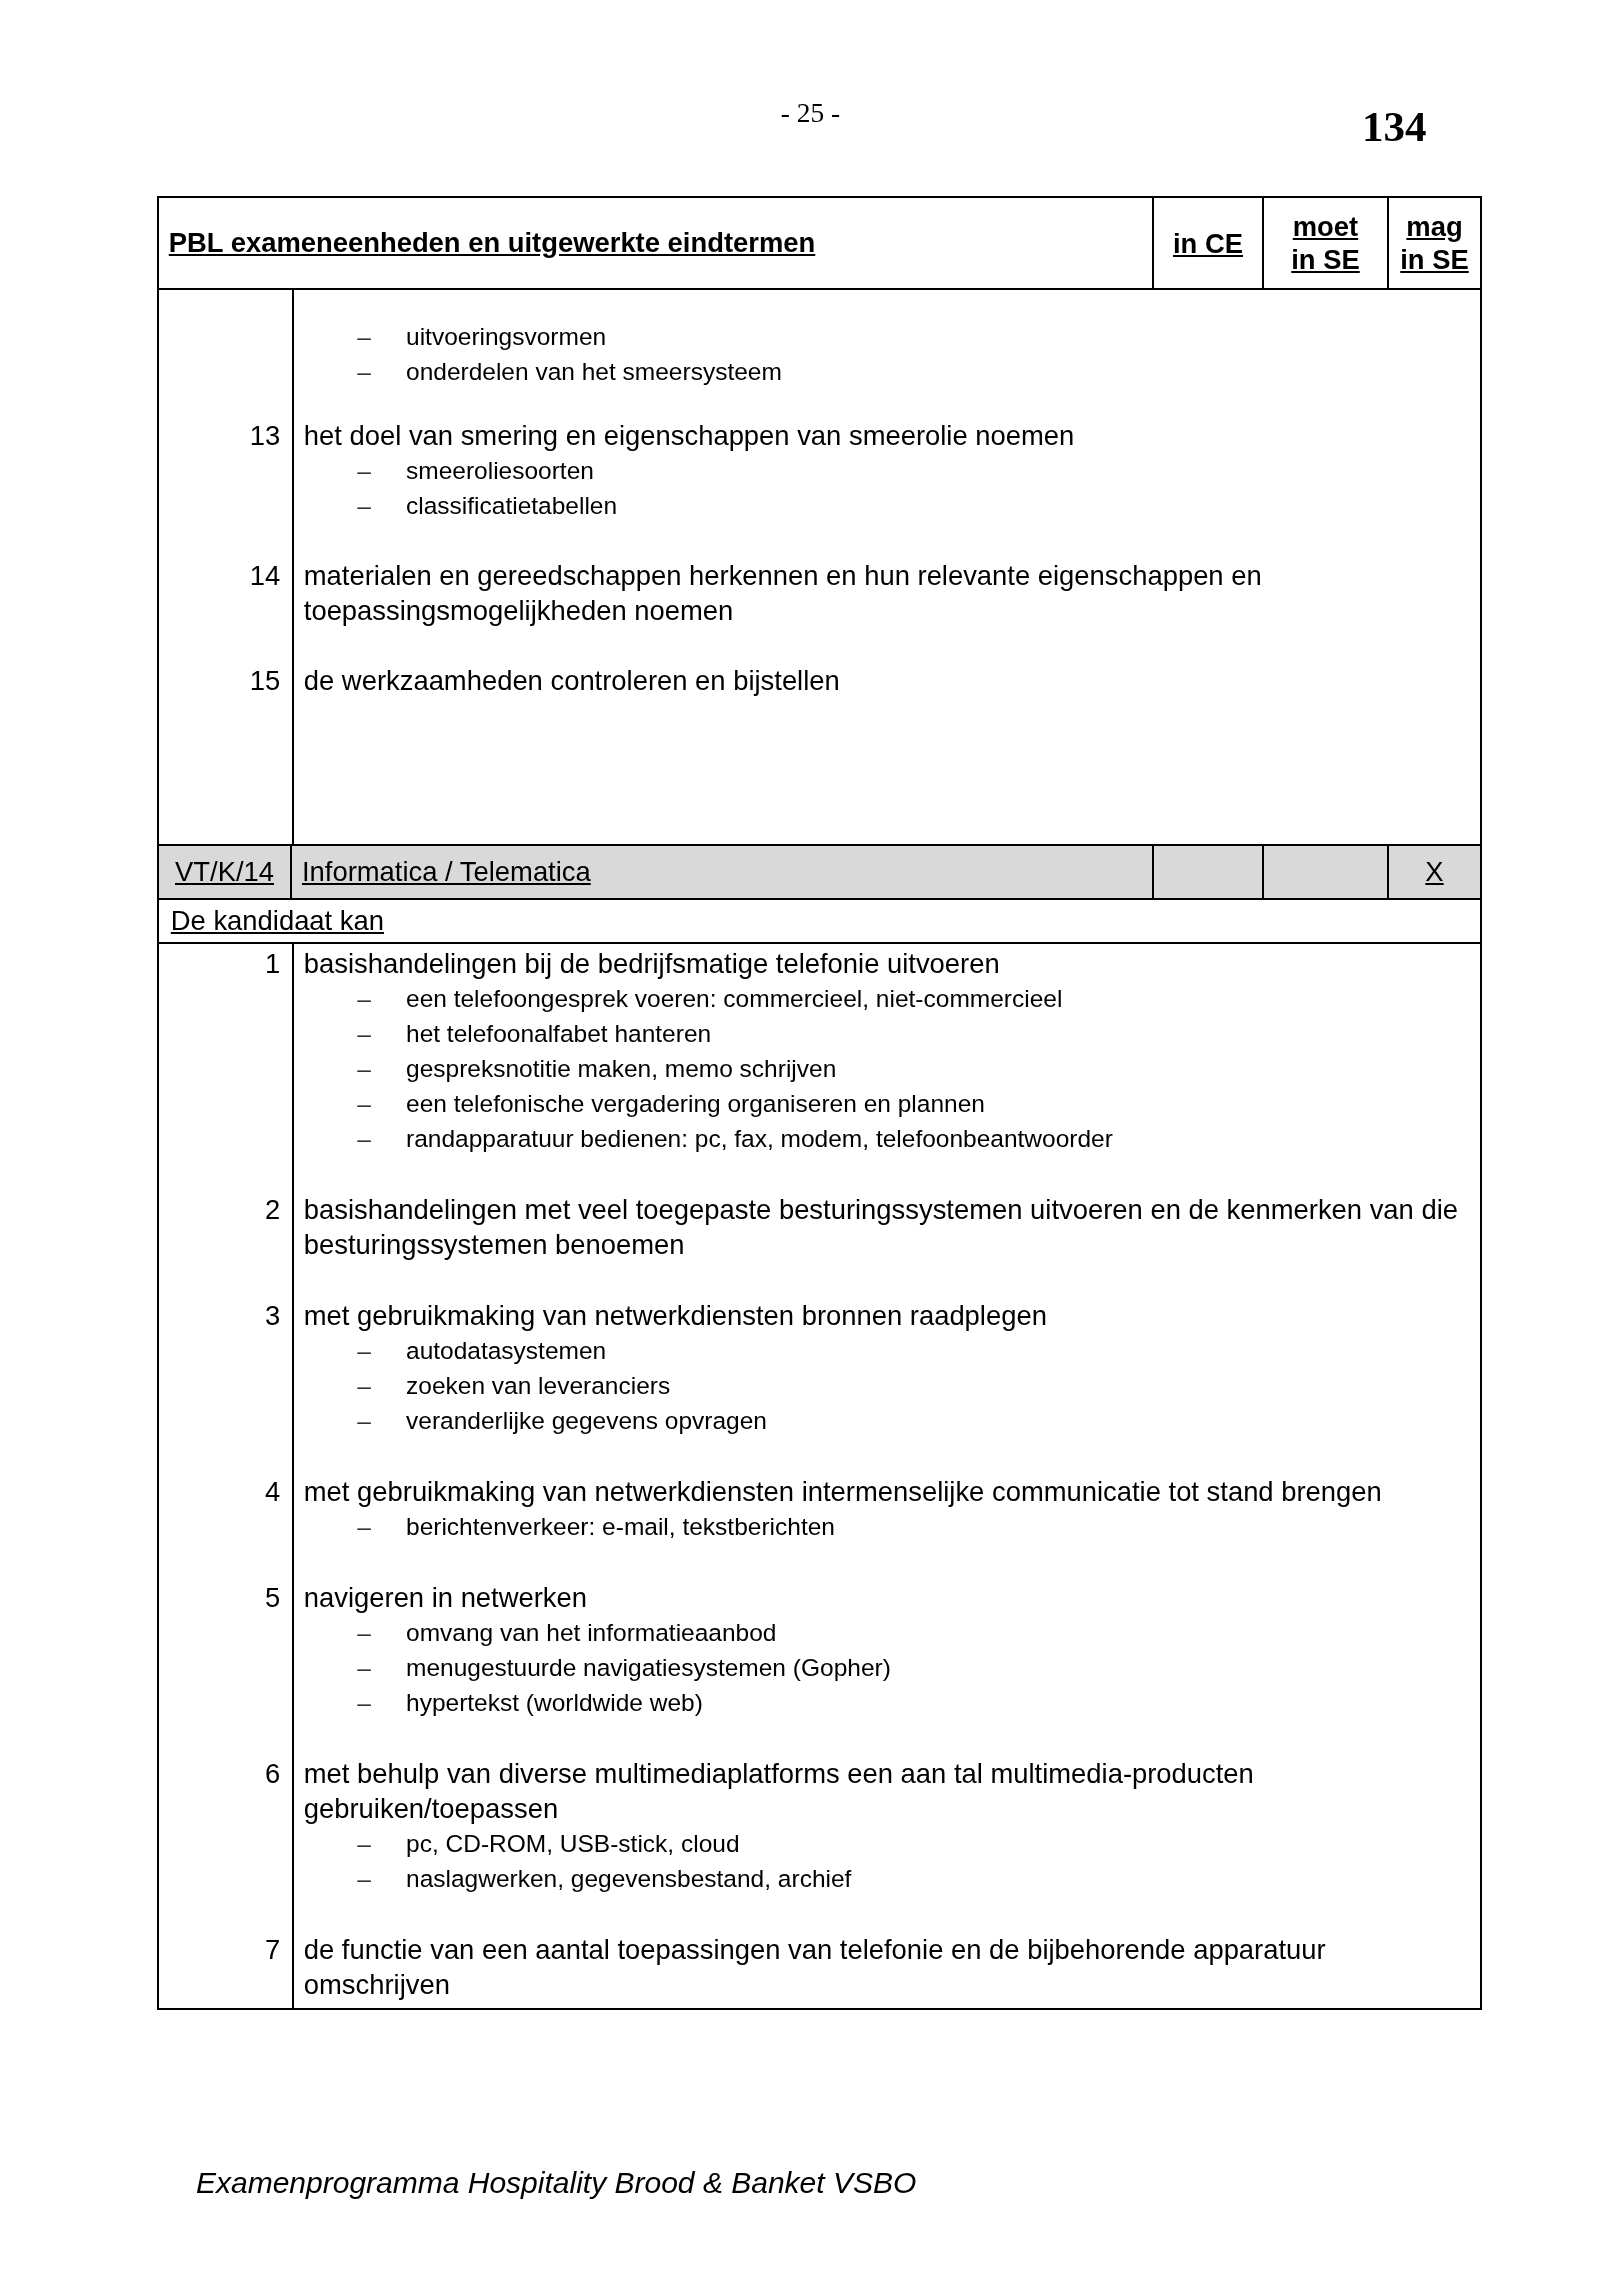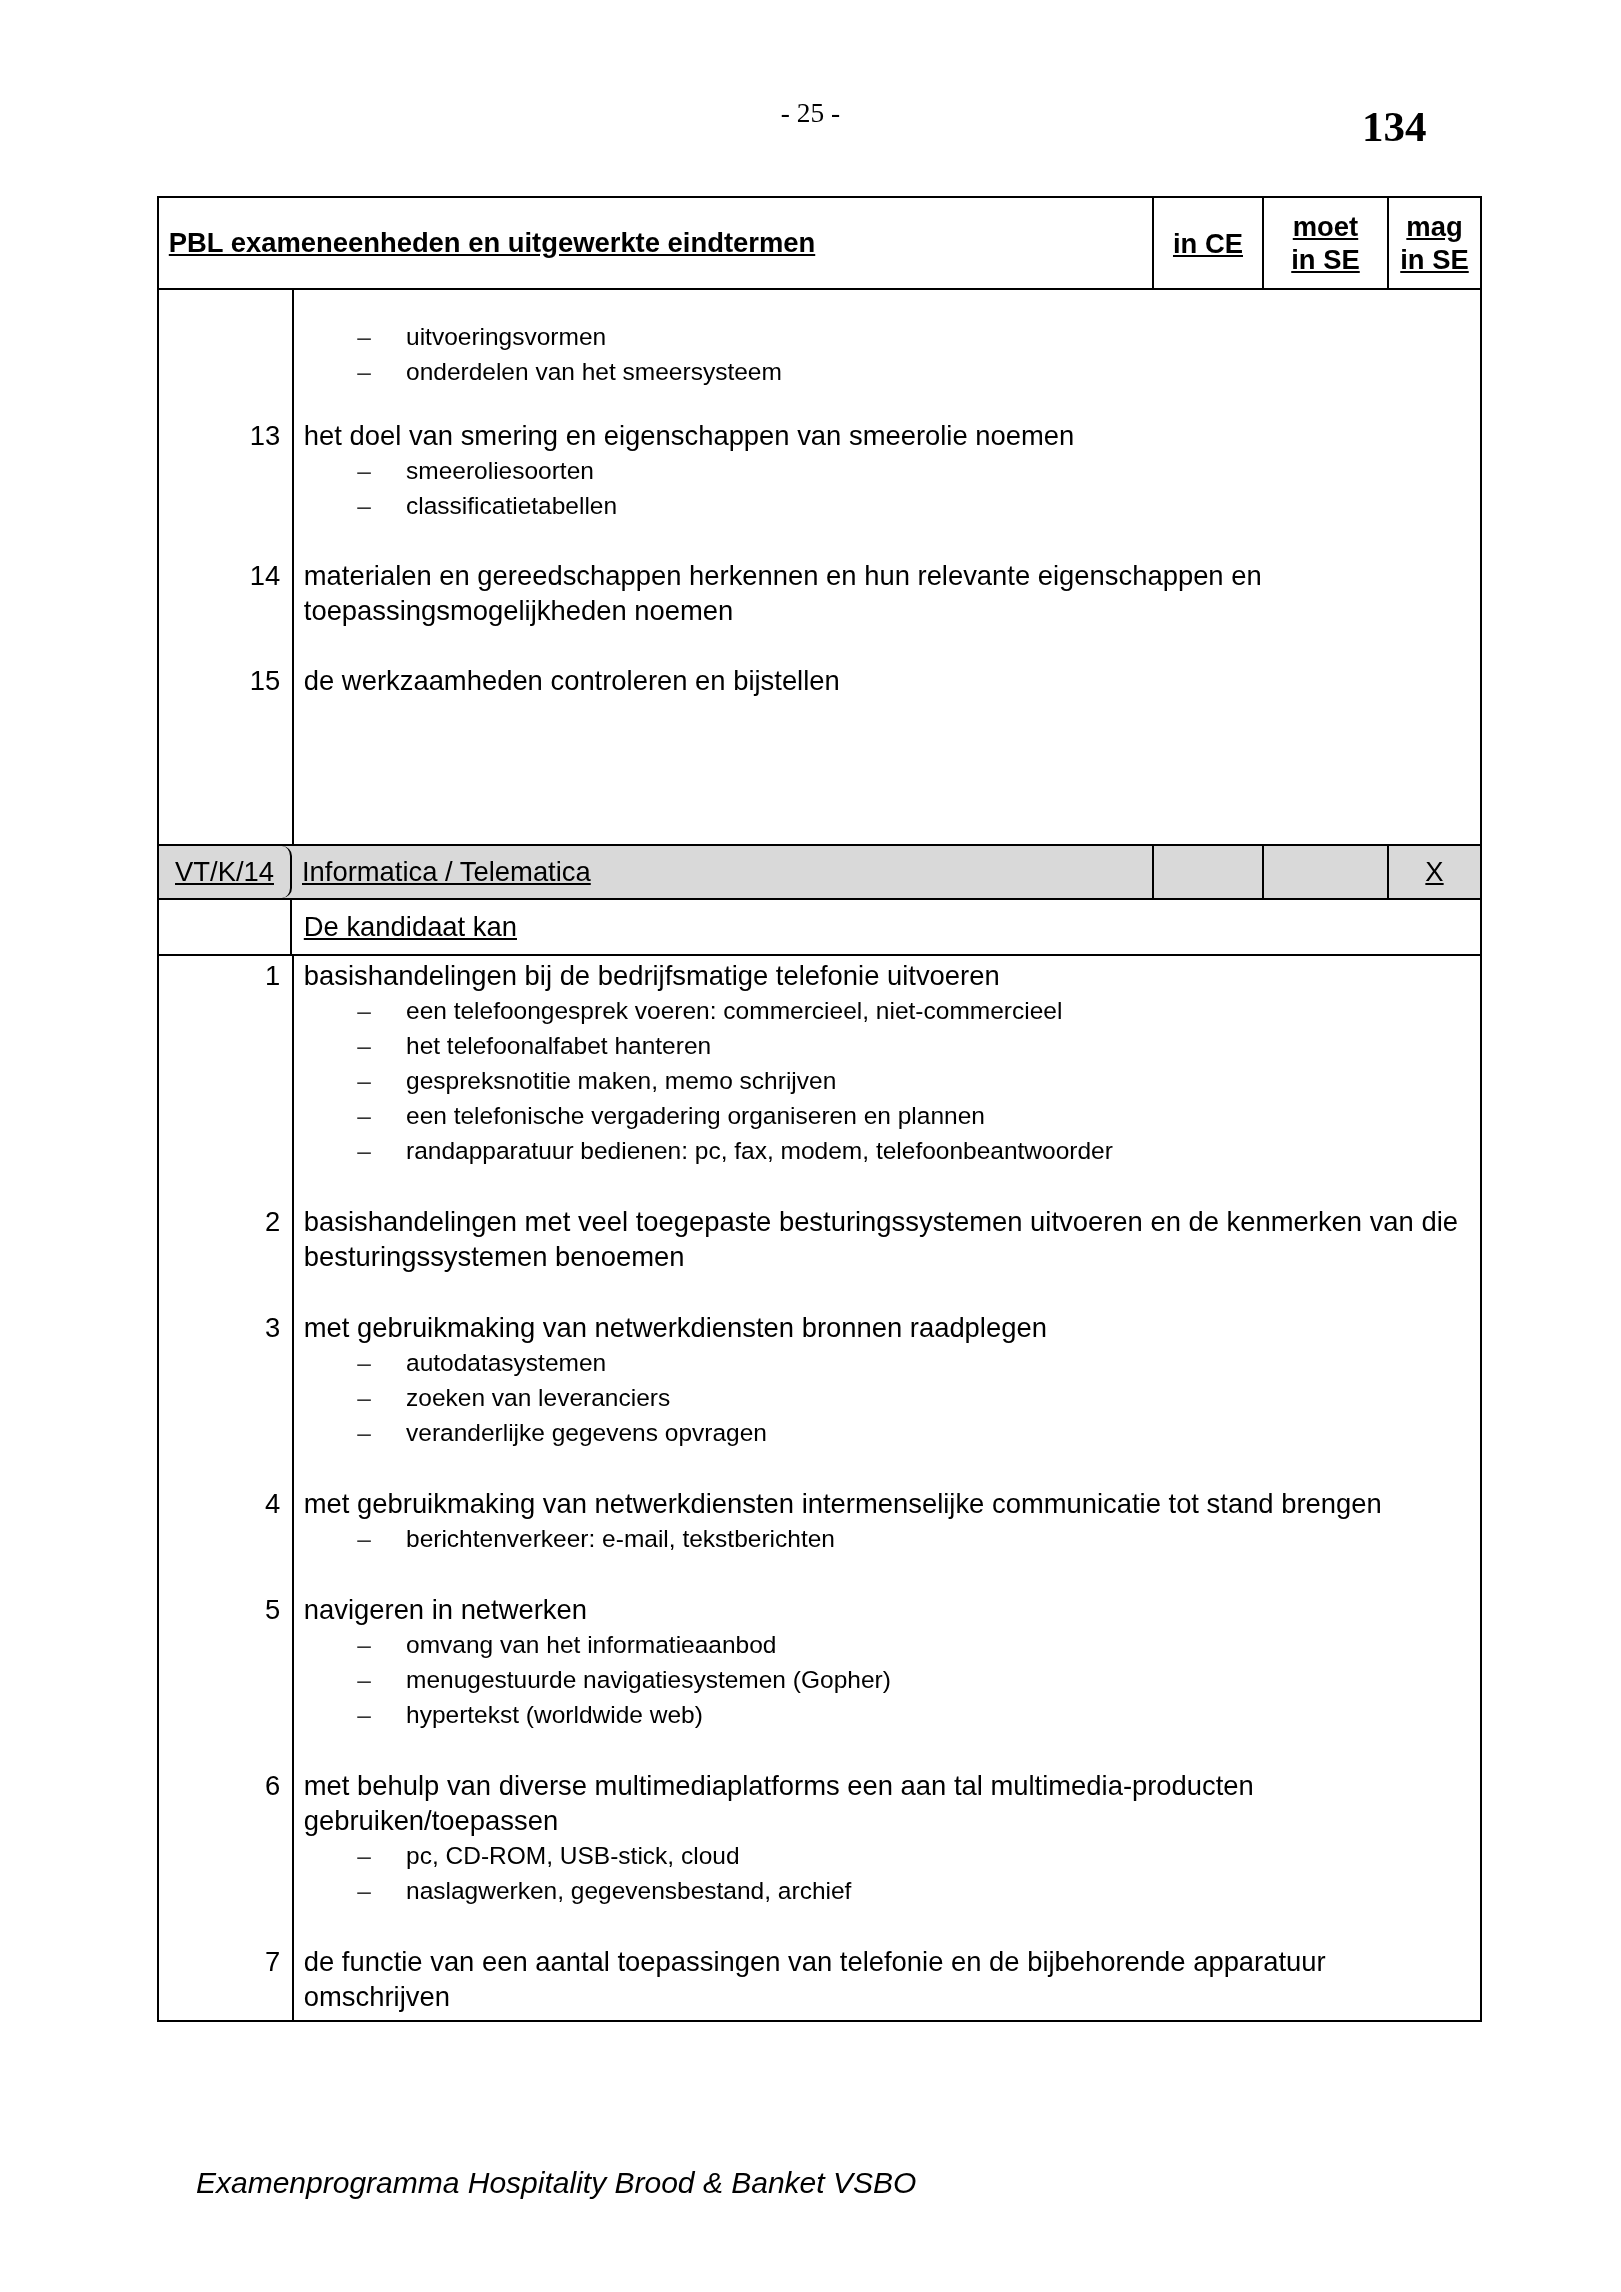--- a/index.html
+++ b/index.html
@@ -19,25 +19,25 @@
   .c-moet { width: 123px; border-right: 2px solid #000; }
   .c-mag { width: 91px; }
   .item { display: flex; }
   .item .n { width: 133px; box-sizing: border-box; text-align: right; padding-right: 11.8px; font-size: 27.4px; line-height: 35px; }
   .item .t { flex: 1; padding-left: 11.8px; font-size: 27.4px; line-height: 35px; padding-right: 9.8px; }
   .sub { display: flex; font-size: 24.5px; line-height: 35px; }
   .sub .dash { width: 67px; text-align: right; padding-right: 0; box-sizing: border-box; color: #333; }
   .sub .st { padding-left: 35px; }
 
   .gray-row { height: 56px; background: #d9d9d9; border-top: 2.9px solid #000; border-bottom: 2.9px solid #000; }
-  .gray-row .code { width: 133px; border-right: 2px solid #000; box-sizing: border-box; display: flex; align-items: center; justify-content: center; font-size: 27.4px; border-radius: 10px; }
+  .gray-row .code { width: 133px; border-right: 2px solid #000; box-sizing: border-box; display: flex; align-items: center; justify-content: center; font-size: 27.4px; }
   .gray-row .name { flex: 1; border-right: 2px solid #000; display: flex; align-items: center; padding-left: 10px; font-size: 27.4px; }
   .gray-row .col { display: flex; align-items: center; justify-content: center; font-size: 27.4px; }
 
-  .kan-row { height: 56px; border-bottom: 2.9px solid #000; }
+  .kan-row { height: 44px; border-bottom: 2.9px solid #000; flex-direction: column; }
   .kan-row .code { width: 133px; border-right: 2px solid #000; box-sizing: border-box; }
   .kan-row .name { flex: 1; display: flex; align-items: center; padding-left: 11.8px; font-size: 27.4px; }
 
   #footer { position: absolute; left: 196px; top: 2166px; font-size: 30px; font-style: italic; }
 </style>
 </head>
 <body>
 
 <div id="page-num" class="serif">- 25 -</div>
 <div id="doc-num" class="serif">134</div>

